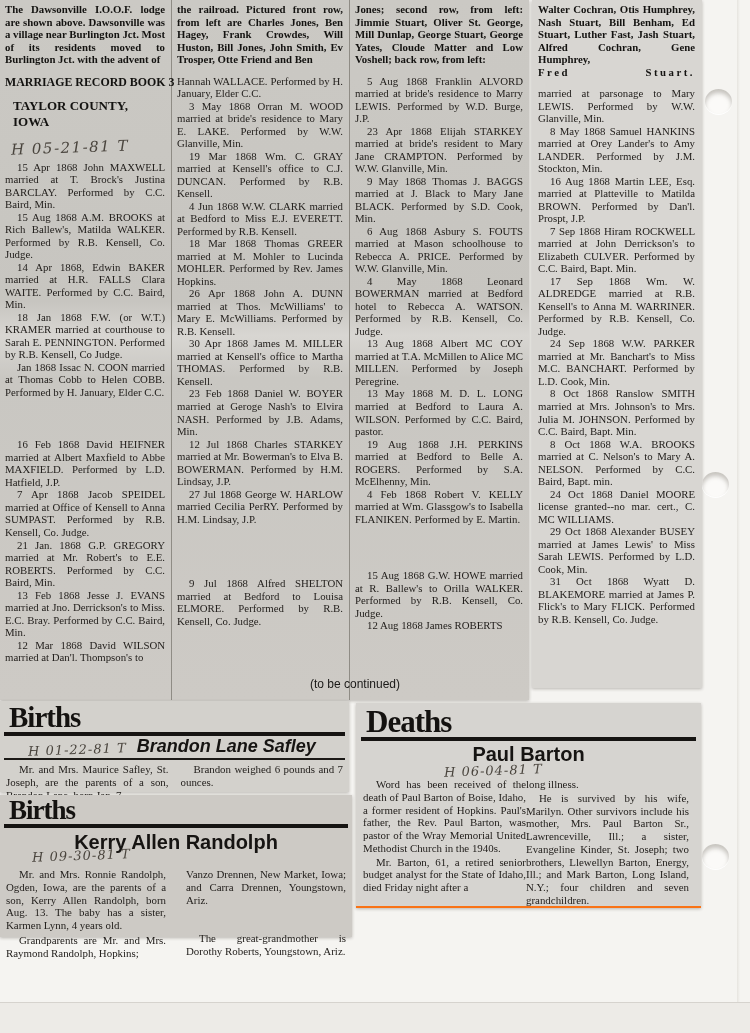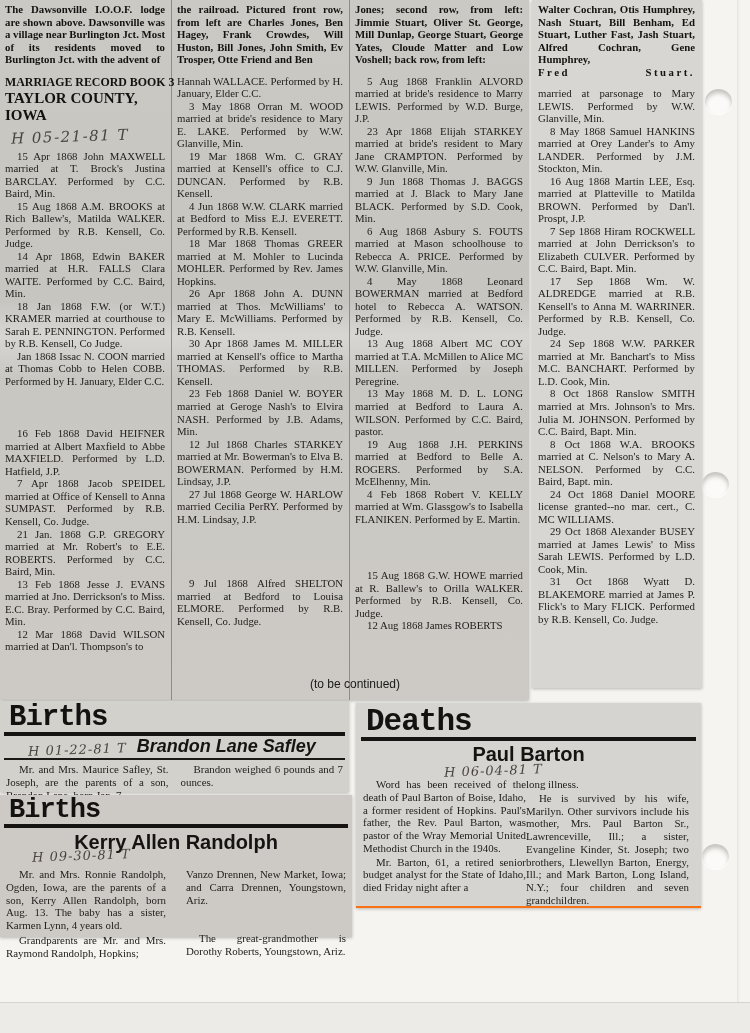--- a/index.html
+++ b/index.html
@@ -17,36 +17,36 @@
 
   .mcol p{margin:0;font-size:10.8px;line-height:1.16;text-align:justify;}
   .caption{font-weight:bold;font-size:11.3px;line-height:1.22;color:#131210;margin:0 0 9px 0 !important;}
   .entry{text-indent:12px;}
   .cont{text-indent:0;}
   .gap1{margin-top:40px !important;}
   .gap2{margin-top:52px !important;}
   .gap3{margin-top:44px !important;}
 
   .mhead1{font-weight:bold;font-size:11.9px;text-align:center;margin:2px 0 0;white-space:nowrap;color:#131210;}
-  .mhead2{font-weight:bold;font-size:15px;margin:0;color:#131210;}
+  .mhead2{font-weight:bold;font-size:13px;margin:8px;color:#131210;}
   .handwriting{font-family:"DejaVu Serif",serif;font-style:italic;color:#4a453e;
     font-size:15px;letter-spacing:1.5px;transform:rotate(-2deg);margin:3px 0 5px 6px;}
   .hw-small{font-size:13px;letter-spacing:1px;}
 
   .continued{position:absolute;left:245px;top:677px;width:220px;text-align:center;
     font-family:"Liberation Sans",sans-serif;font-size:12px;color:#1b1a18;}
 
   
   .clip-m-col4{left:532px;top:0;width:170px;height:688px;background:#d8d6d2;padding:3px 7px 0 6px;}
   .clip-m-col4 p{margin:0;font-size:10.8px;line-height:1.16;text-align:justify;}
   .spread{text-align-last:justify;letter-spacing:2.5px;}
 
   
   .np-headrow{border-bottom:4px solid #161412;padding-left:5px;}
-  .np-head{font-family:Liberation Mono, monospace;font-weight:bold;color:#141210;
+  .np-head{font-family:Liberation Serif, serif;font-weight:bold;color:#141210;
     letter-spacing:-1px;display:inline-block;line-height:1;}
   .np-sub{font-family:"Liberation Sans",sans-serif;font-weight:bold;color:#161412;}
   .npbody p{margin:0;font-size:10.9px;line-height:1.17;text-align:justify;}
   .ind{text-indent:13px;}
 
   
   .clip-safley{left:0;top:701px;width:349px;height:91px;background:#d3d1cc;padding:2px 4px 0 4px;}
   .clip-safley .np-head{font-size:29px;}
   .safley-sub{display:flex;align-items:flex-end;border-bottom:2px solid #1b1916;padding:0 4px 1px 24px;}
   .safley-sub .np-sub{font-size:18px;font-style:italic;margin-left:10px;}
@@ -119,21 +119,21 @@
         <p class="entry">23 Feb 1868 Daniel W. BOYER married at Geroge Nash's to Elvira NASH. Performed by J.B. Adams, Min.</p>
         <p class="entry">12 Jul 1868 Charles STARKEY married at Mr. Bowerman's to Elva B. BOWERMAN. Performed by H.M. Lindsay, J.P.</p>
         <p class="entry">27 Jul 1868 George W. HARLOW married Cecilia PerRY. Performed by H.M. Lindsay, J.P.</p>
         <p class="entry gap2">9 Jul 1868 Alfred SHELTON married at Bedford to Louisa ELMORE. Performed by R.B. Kensell, Co. Judge.</p>
       </div>
 
       <div class="mcol mcol-3">
         <p class="caption">Jones; second row, from left: Jimmie Stuart, Oliver St. George, Mill Dunlap, George Stuart, George Yates, Cloude Matter and Low Voshell; back row, from left:</p>
         <p class="entry">5 Aug 1868 Franklin ALVORD married at bride's residence to Marry LEWIS. Performed by W.D. Burge, J.P.</p>
         <p class="entry">23 Apr 1868 Elijah STARKEY married at bride's resident to Mary Jane CRAMPTON. Performed by W.W. Glanville, Min.</p>
-        <p class="entry">9 Jun 1868 Thomas J. BAGGS married at J. Black to Mary Jane BLACK. Performed by S.D. Cook, Min.</p>
+        <p class="entry">9 May 1868 Thomas J. BAGGS married at J. Black to Mary Jane BLACK. Performed by S.D. Cook, Min.</p>
         <p class="entry">6 Aug 1868 Asbury S. FOUTS married at Mason schoolhouse to Rebecca A. PRICE. Performed by W.W. Glanville, Min.</p>
         <p class="entry">4 May 1868 Leonard BOWERMAN married at Bedford hotel to Rebecca A. WATSON. Performed by R.B. Kensell, Co. Judge.</p>
         <p class="entry">13 Aug 1868 Albert MC COY married at T.A. McMillen to Alice MC MILLEN. Performed by Joseph Peregrine.</p>
         <p class="entry">13 May 1868 M. D. L. LONG married at Bedford to Laura A. WILSON. Performed by C.C. Baird, pastor.</p>
         <p class="entry">19 Aug 1868 J.H. PERKINS married at Bedford to Belle A. ROGERS. Performed by S.A. McElhenny, Min.</p>
         <p class="entry">4 Feb 1868 Robert V. KELLY married at Wm. Glassgow's to Isabella FLANIKEN. Performed by E. Martin.</p>
         <p class="entry gap3">15 Aug 1868 G.W. HOWE married at R. Ballew's to Orilla WALKER. Performed by R.B. Kensell, Co. Judge.</p>
         <p class="entry">12 Aug 1868 James ROBERTS</p>
       </div>
 

